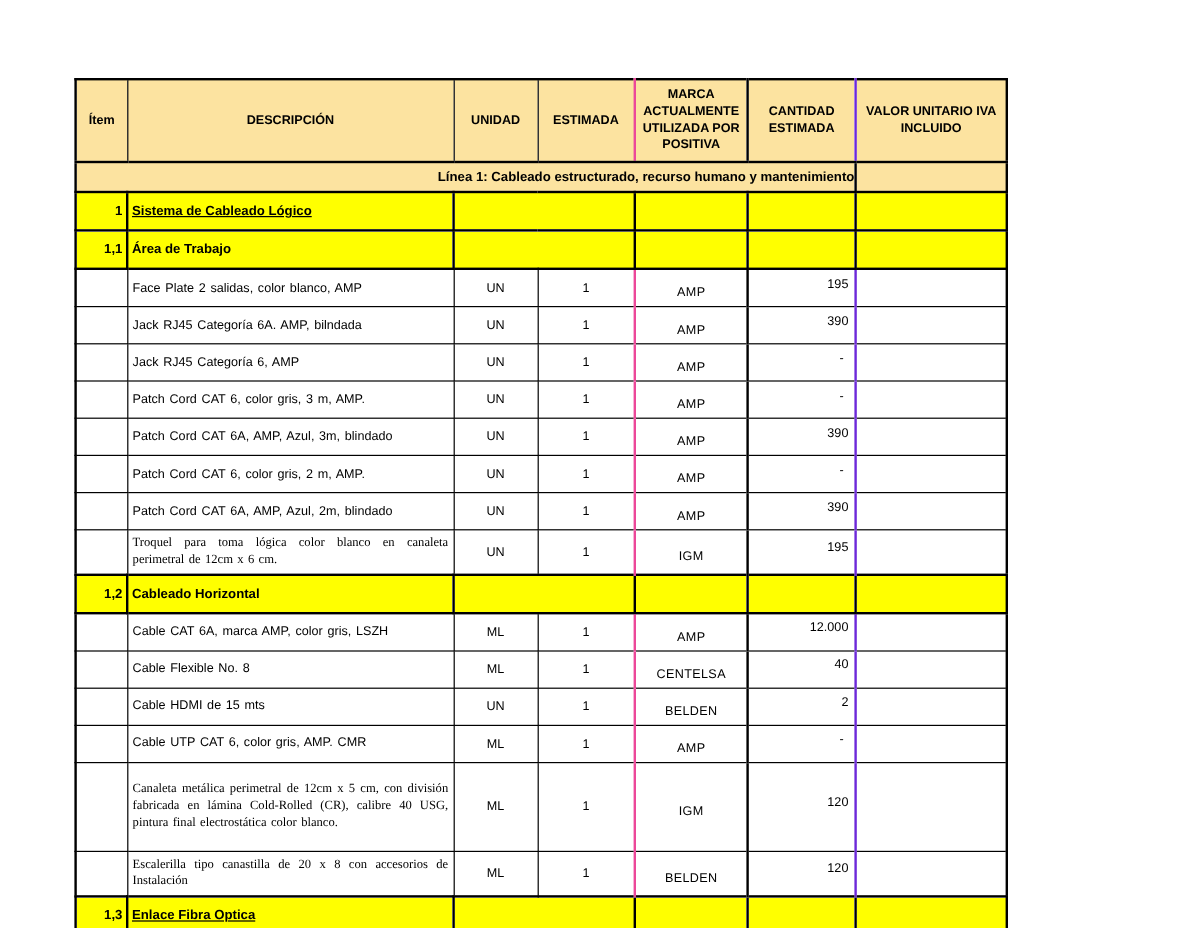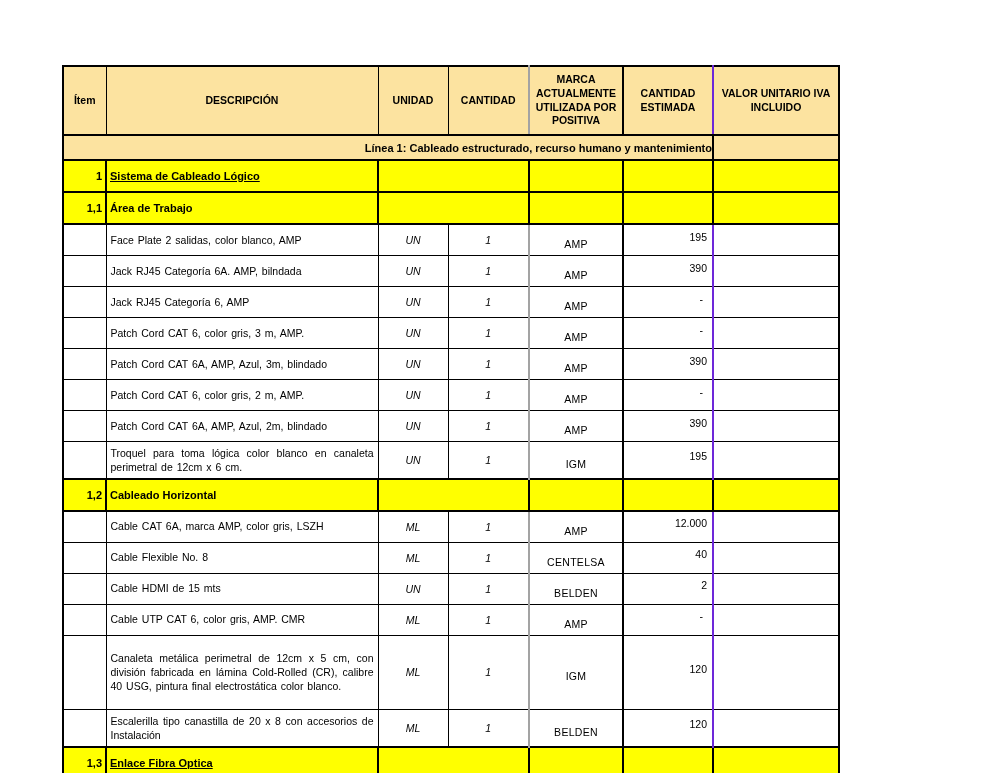--- a/index.html
+++ b/index.html
@@ -22,21 +22,21 @@
     width: 776px;
     border: 2.5px solid #000;
   }
   td, th {
     border: 1px solid #000;
     padding: 0;
     overflow: hidden;
     vertical-align: middle;
   }
   
-  .c-marca, .h-marca { border-left: 2px solid #a3a3a3; }
+  .c-marca, .h-marca { border-left: 2px solid #ec4899; }
   .c-est,   .h-est   { border-left: 2px solid #000; }
   .c-valor, .h-valor { border-left: 2px solid #6d28d9; }
 
   thead th {
     height: 67px;
     background: var(--tan);
     font-weight: bold;
     font-size: 10.5px;
     line-height: 1.3;
     text-align: center;
@@ -64,22 +64,22 @@
   tr.section td.title    { text-align: left; padding-left: 3px; }
   .u { text-decoration: underline; }
 
   tr.item-row td { height: 22px; font-size: 10.5px; background: #ffffff; }
   td.c-desc {
     text-align: left;
     padding: 1px 4px;
     line-height: 1.35;
     word-spacing: 1px;
   }
-  td.c-desc.justify { text-align: justify; }
-  td.c-unidad, td.c-cant { text-align: center; font-style: italic; }
+  td.c-desc.justify { text-align: justify; font-family: Liberation Serif, serif; }
+  td.c-unidad, td.c-cant { text-align: center; }
   td.c-marca {
     text-align: center;
     font-size: 9.5px;
     letter-spacing: 0.3px;
     padding-top: 8px;
   }
   td.c-est {
     text-align: right;
     padding-right: 5px;
     padding-bottom: 7px;
@@ -99,21 +99,21 @@
       <col style="width:81px">
       <col style="width:94px">
       <col style="width:90px">
       <col style="width:126px">
     </colgroup>
     <thead>
       <tr>
         <th class="h-item">Ítem</th>
         <th class="h-desc">DESCRIPCIÓN</th>
         <th class="h-unidad">UNIDAD</th>
-        <th class="h-cant">CANTIDAD</th>
+        <th class="h-cant">ESTIMADA</th>
         <th class="h-marca">MARCA ACTUALMENTE UTILIZADA POR POSITIVA</th>
         <th class="h-est">CANTIDAD ESTIMADA</th>
         <th class="h-valor">VALOR UNITARIO IVA INCLUIDO</th>
       </tr>
     </thead>
     <tbody>
       <tr class="banner">
         <td colspan="6" class="banner-main">Línea 1: Cableado estructurado, recurso humano y mantenimiento</td>
         <td class="banner-right c-valor"></td>
       </tr>

